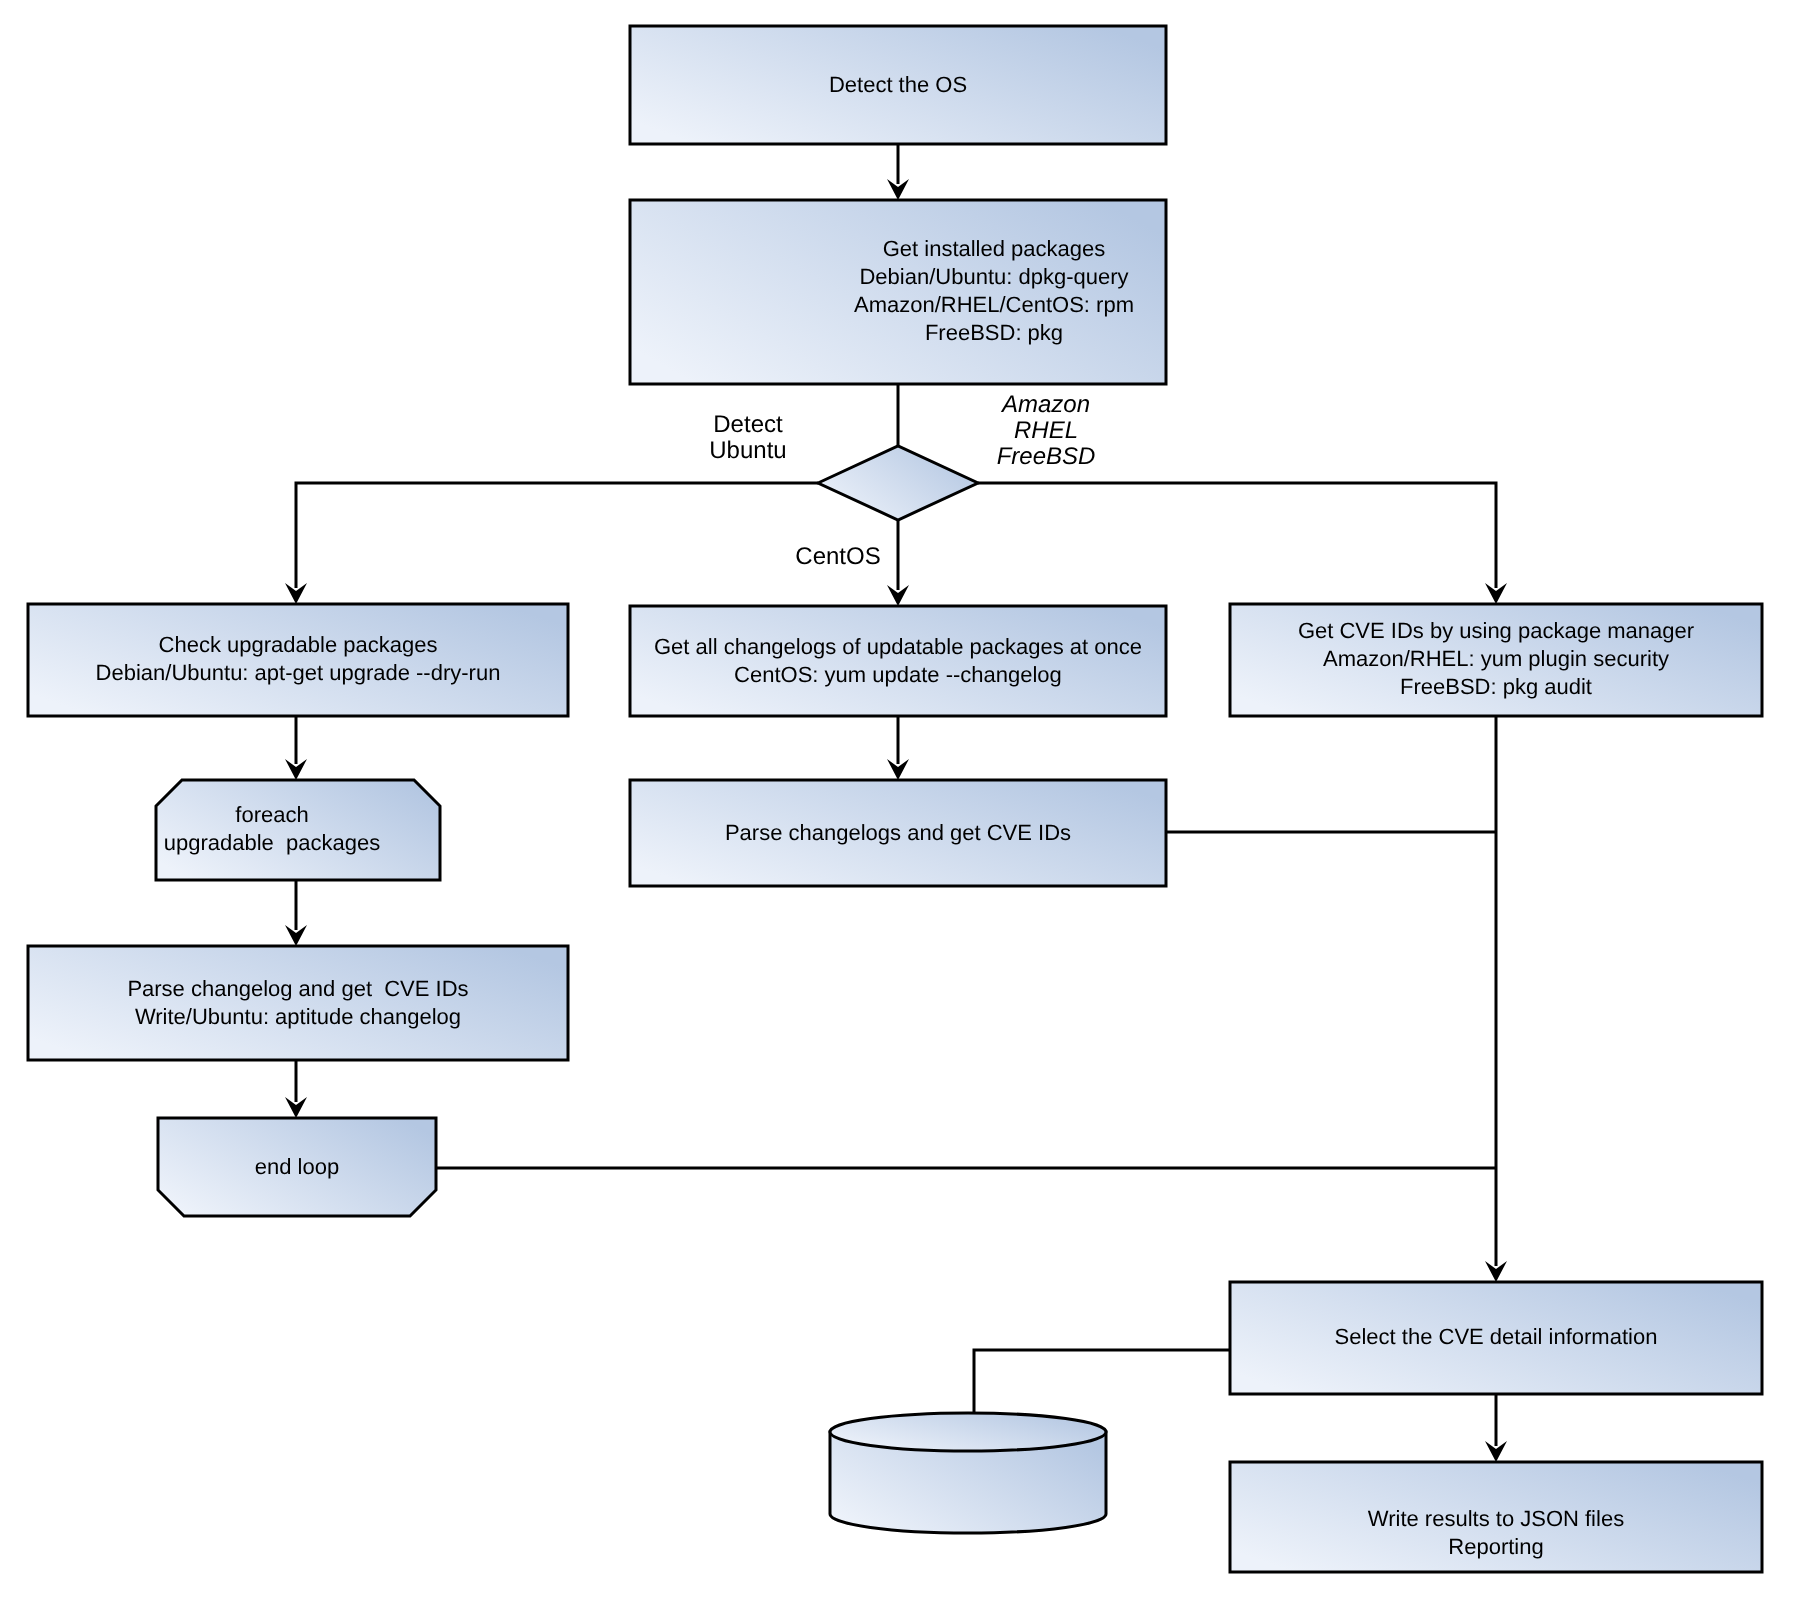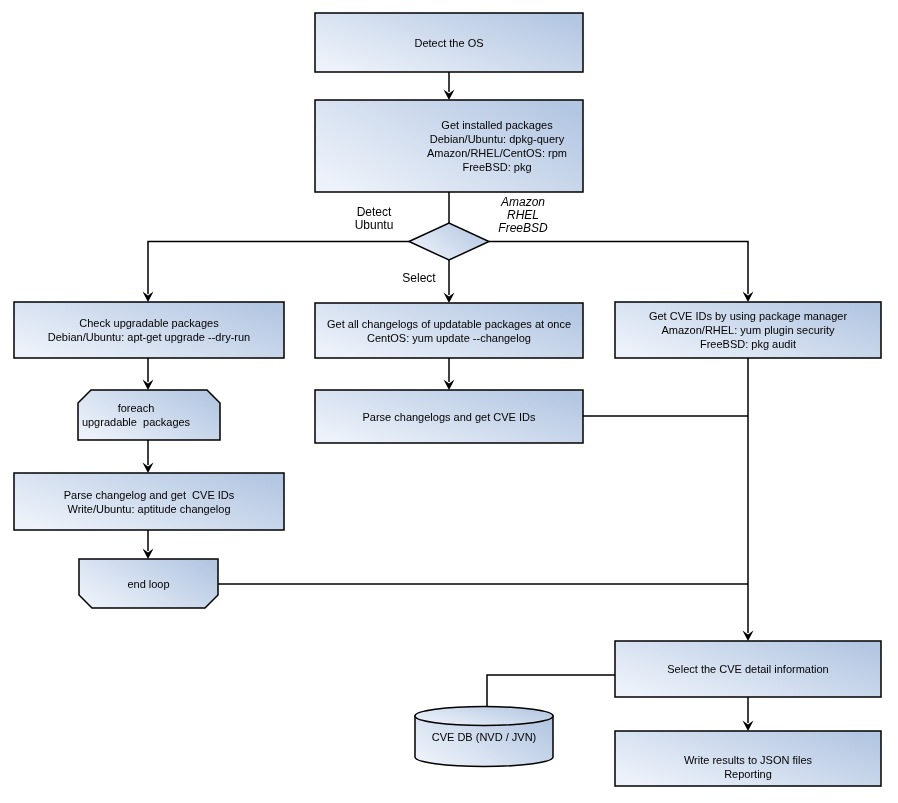--- a/index.html
+++ b/index.html
@@ -139,24 +139,23 @@
   <div class="lbl" style="left:14px;top:473px;width:270px;height:57px;">Parse changelog and get  CVE IDs
 Write/Ubuntu: aptitude changelog</div>
   <div class="lbl" style="left:79px;top:559px;width:139px;height:49px;">end loop</div>
   <div class="lbl" style="left:315px;top:303px;width:268px;height:55px;">Get all changelogs of updatable packages at once
 CentOS: yum update --changelog</div>
   <div class="lbl" style="left:315px;top:390px;width:268px;height:53px;">Parse changelogs and get CVE IDs</div>
   <div class="lbl" style="left:615px;top:302px;width:266px;height:56px;">Get CVE IDs by using package manager
 Amazon/RHEL: yum plugin security
 FreeBSD: pkg audit</div>
   <div class="lbl" style="left:615px;top:641px;width:266px;height:56px;">Select the CVE detail information</div>
-  <div class="lbl" style="left:415px;top:721px;width:138px;height:32px;">CVE DB (NVD / JVN)</div>
   <div class="lbl" style="left:615px;top:731px;width:266px;height:71px;">Write results to JSON files
 Reporting</div>
 
   <div class="edge-lbl" style="left:344px;top:205px;width:60px;height:28px;">Detect
 Ubuntu</div>
   <div class="edge-lbl" style="left:493px;top:194px;width:60px;height:42px;font-style:italic;">Amazon
 RHEL
 FreeBSD</div>
-  <div class="edge-lbl" style="left:389px;top:271px;width:60px;height:14px;">Select</div>
+  <div class="edge-lbl" style="left:389px;top:271px;width:60px;height:14px;">CentOS</div>
 
 </div>
 
 </body></html>

